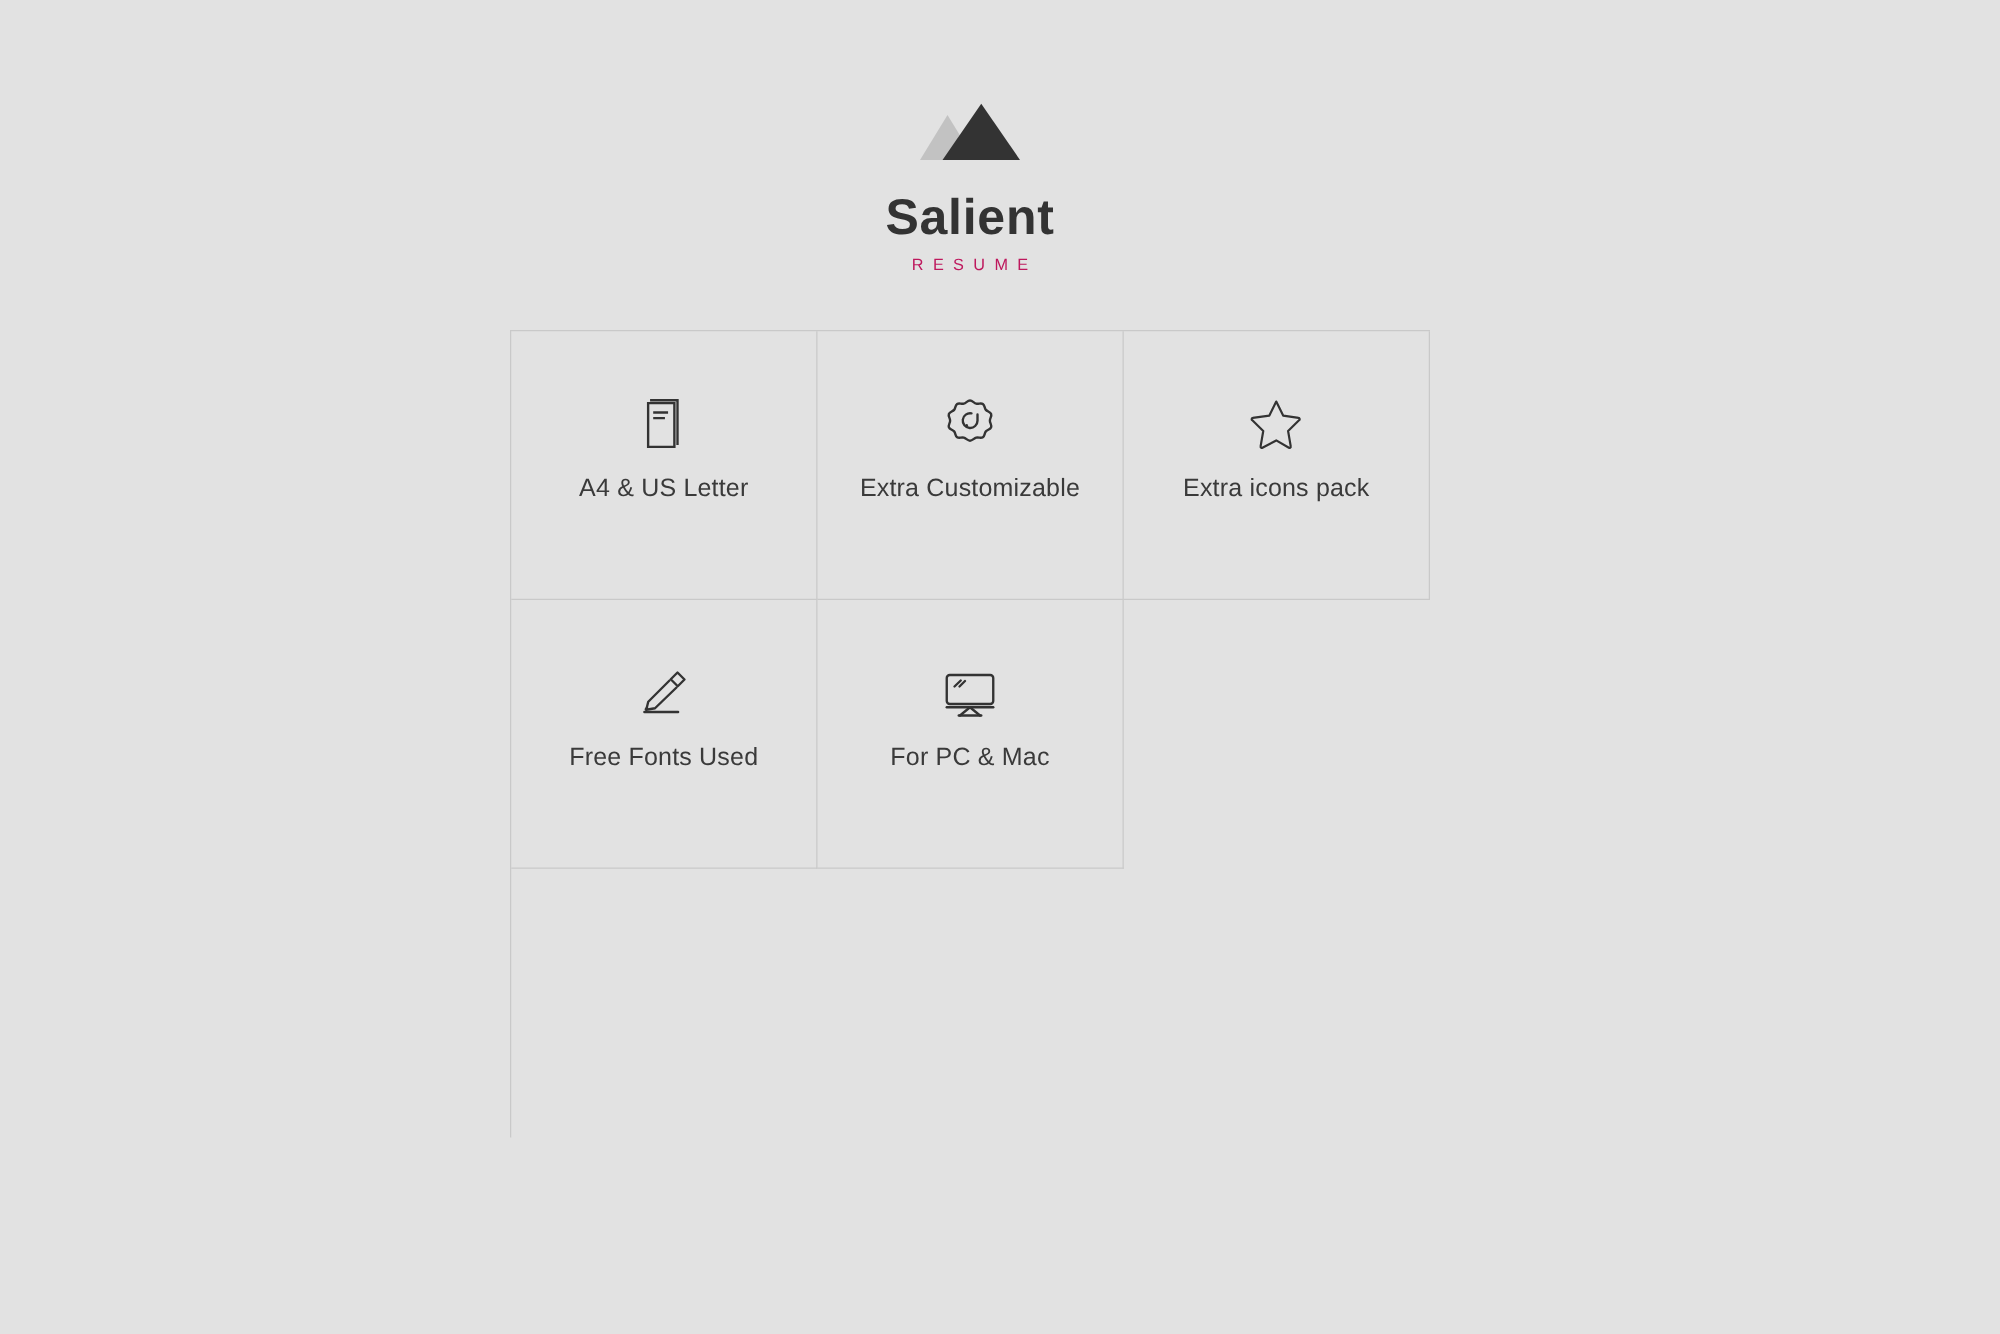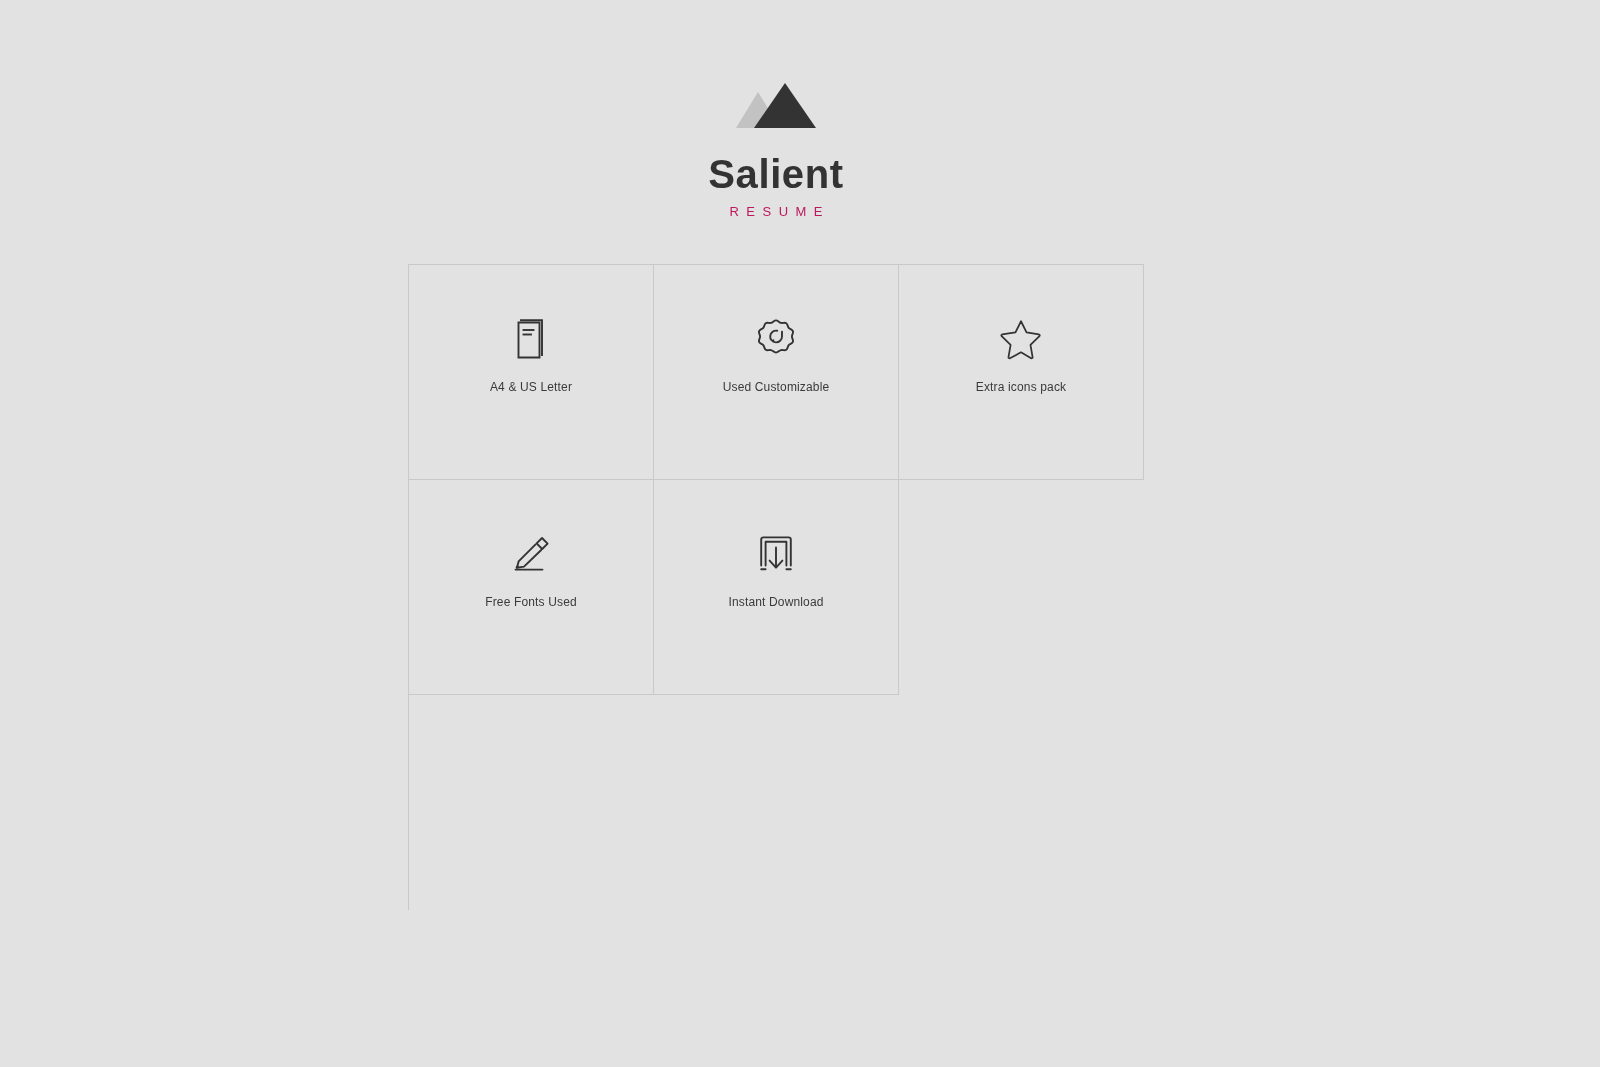--- a/index.html
+++ b/index.html
@@ -79,21 +79,21 @@
     align-items: center;
     justify-content: center;
   }
   .feature-icon svg {
     display: block;
     width: 46px;
     height: 46px;
   }
   .feature-label {
     margin-top: 18px;
-    font-size: 12px;
+    font-size: 20px;
     color: #3a3a3a;
     letter-spacing: 0.15px;
     white-space: nowrap;
     line-height: 1;
   }
 </style>
 </head>
 <body>
 
 <div class="page">
@@ -135,21 +135,21 @@
                    c-1.6 1.1 -3.4 -0.2 -5.3 0.3 c-1.9 0.5 -3.0 2.5 -5.0 2.5
                    c-2.0 0 -3.1 -2.0 -5.0 -2.5 c-1.9 -0.5 -3.7 0.8 -5.3 -0.3
                    c-1.6 -1.1 -1.2 -3.3 -2.4 -4.7 c-1.2 -1.4 -3.5 -1.5 -4.2 -3.3
                    c-0.7 -1.8 1.0 -3.3 1.0 -5.3 c0 -2.0 -1.7 -3.5 -1.0 -5.3
                    c0.7 -1.8 3.0 -1.9 4.2 -3.3 c1.2 -1.4 0.8 -3.6 2.4 -4.7
                    c1.6 -1.1 3.4 0.2 5.3 -0.3 c1.9 -0.5 3.0 -2.5 5.0 -2.5 Z"></path>
           <path d="M24.2 13.7 a5.9 5.9 0 1 0 4.8 5.8 V14.6"></path>
           <circle cx="20.4" cy="23.2" r="0.95" fill="#333333" stroke="none"></circle>
         </svg>
       </span>
-      <div class="feature-label">Used Customizable</div>
+      <div class="feature-label">Extra Customizable</div>
     </div>
 
     <div class="feature-cell">
       <span class="feature-icon">
         <svg viewBox="0 0 46 46" fill="none" stroke="#333333" stroke-width="1.9" stroke-linecap="round" stroke-linejoin="round" xmlns="http://www.w3.org/2000/svg">
           <path d="M23 4.4 L29.0 16.6 L42.4 18.6
                    c0.9 0.1 1.3 1.3 0.6 1.9 L33.3 30.0
                    L35.6 43.4 c0.2 0.9 -0.8 1.6 -1.6 1.2
                    L23 38.2 L11.0 44.6 c-0.8 0.4 -1.8 -0.3 -1.6 -1.2
                    L11.7 30.0 L2.0 20.5 c-0.7 -0.6 -0.3 -1.8 0.6 -1.9
@@ -165,30 +165,31 @@
           <path d="M34.0 6.0 L39.6 11.6 L34.2 17.0 L28.6 11.4 Z"></path>
           <path d="M27.6 12.4 L10.6 29.4 L9.0 35.8 L16.0 34.6 L33.2 18.0"></path>
           <path d="M9.6 34.2 L8.6 35.4"></path>
           <path d="M7.5 37.6 H34.5"></path>
         </svg>
       </span>
       <div class="feature-label">Free Fonts Used</div>
     </div>
 
 
-
     <div class="feature-cell">
       <span class="feature-icon">
         <svg viewBox="0 0 46 46" fill="none" stroke="#333333" stroke-width="1.9" stroke-linecap="round" stroke-linejoin="round" xmlns="http://www.w3.org/2000/svg">
-          <path d="M8.2 33.6 V7.6 c0 -1.2 1.0 -2.2 2.2 -2.2 H35.6 c1.2 0 2.2 1.0 2.2 2.2 V33.6"></path>
-          <path d="M12.6 33.6 V9.8 H33.4 V33.6"></path>
-          <path d="M8.2 37.2 H12.6"></path>
-          <path d="M33.4 37.2 H37.8"></path>
-          <path d="M23 15.4 V35.2"></path>
-          <path d="M16.6 28.6 L23 35.6 L29.4 28.6"></path>
+          <rect x="4.4" y="8.0" width="37.2" height="23.2" rx="2.4"></rect>
+          <path d="M4.4 33.8 H41.6"></path>
+          <path d="M23 33.8 L15.0 40.4"></path>
+          <path d="M23 33.8 L31.0 40.4"></path>
+          <path d="M14.0 40.4 H32.0"></path>
+          <path d="M10.6 17.2 L15.6 12.4"></path>
+          <path d="M14.6 17.2 L19.0 12.8"></path>
         </svg>
       </span>
-      <div class="feature-label">Instant Download</div>
+      <div class="feature-label">For PC &amp; Mac</div>
     </div>
+
 
 
   </div>
 </div>
 
 </body></html>

